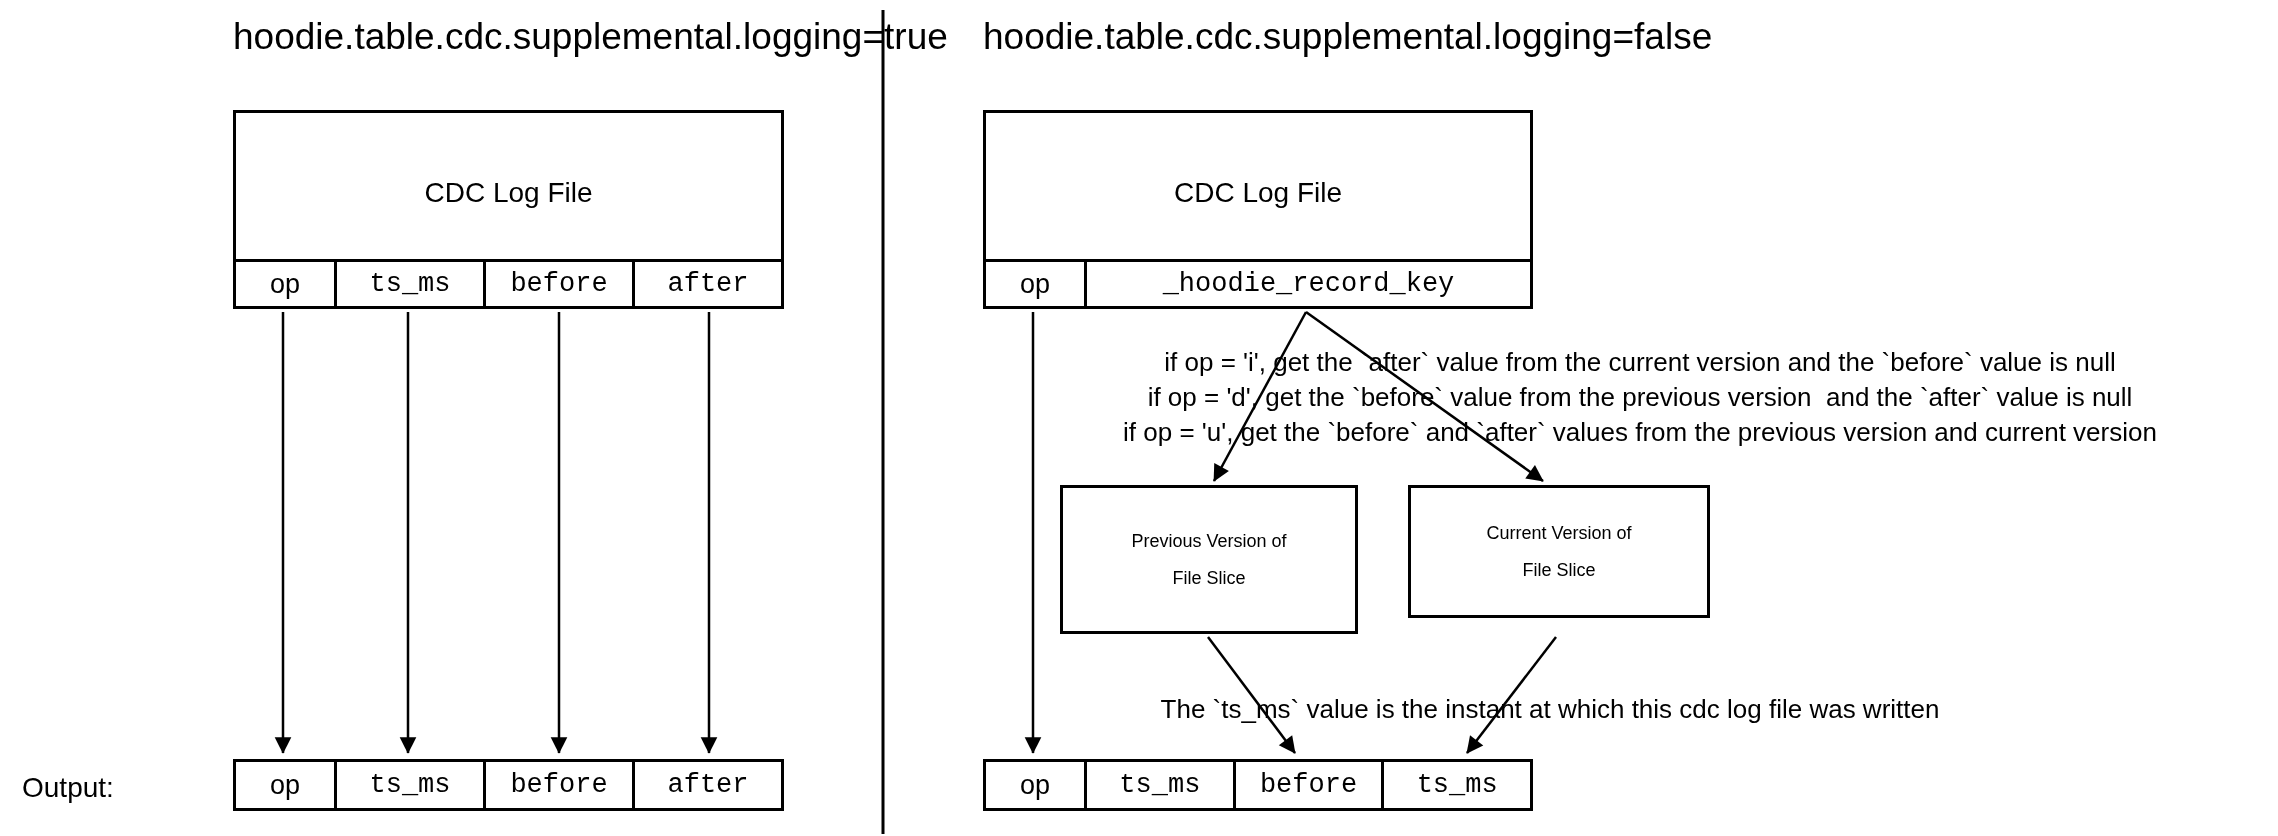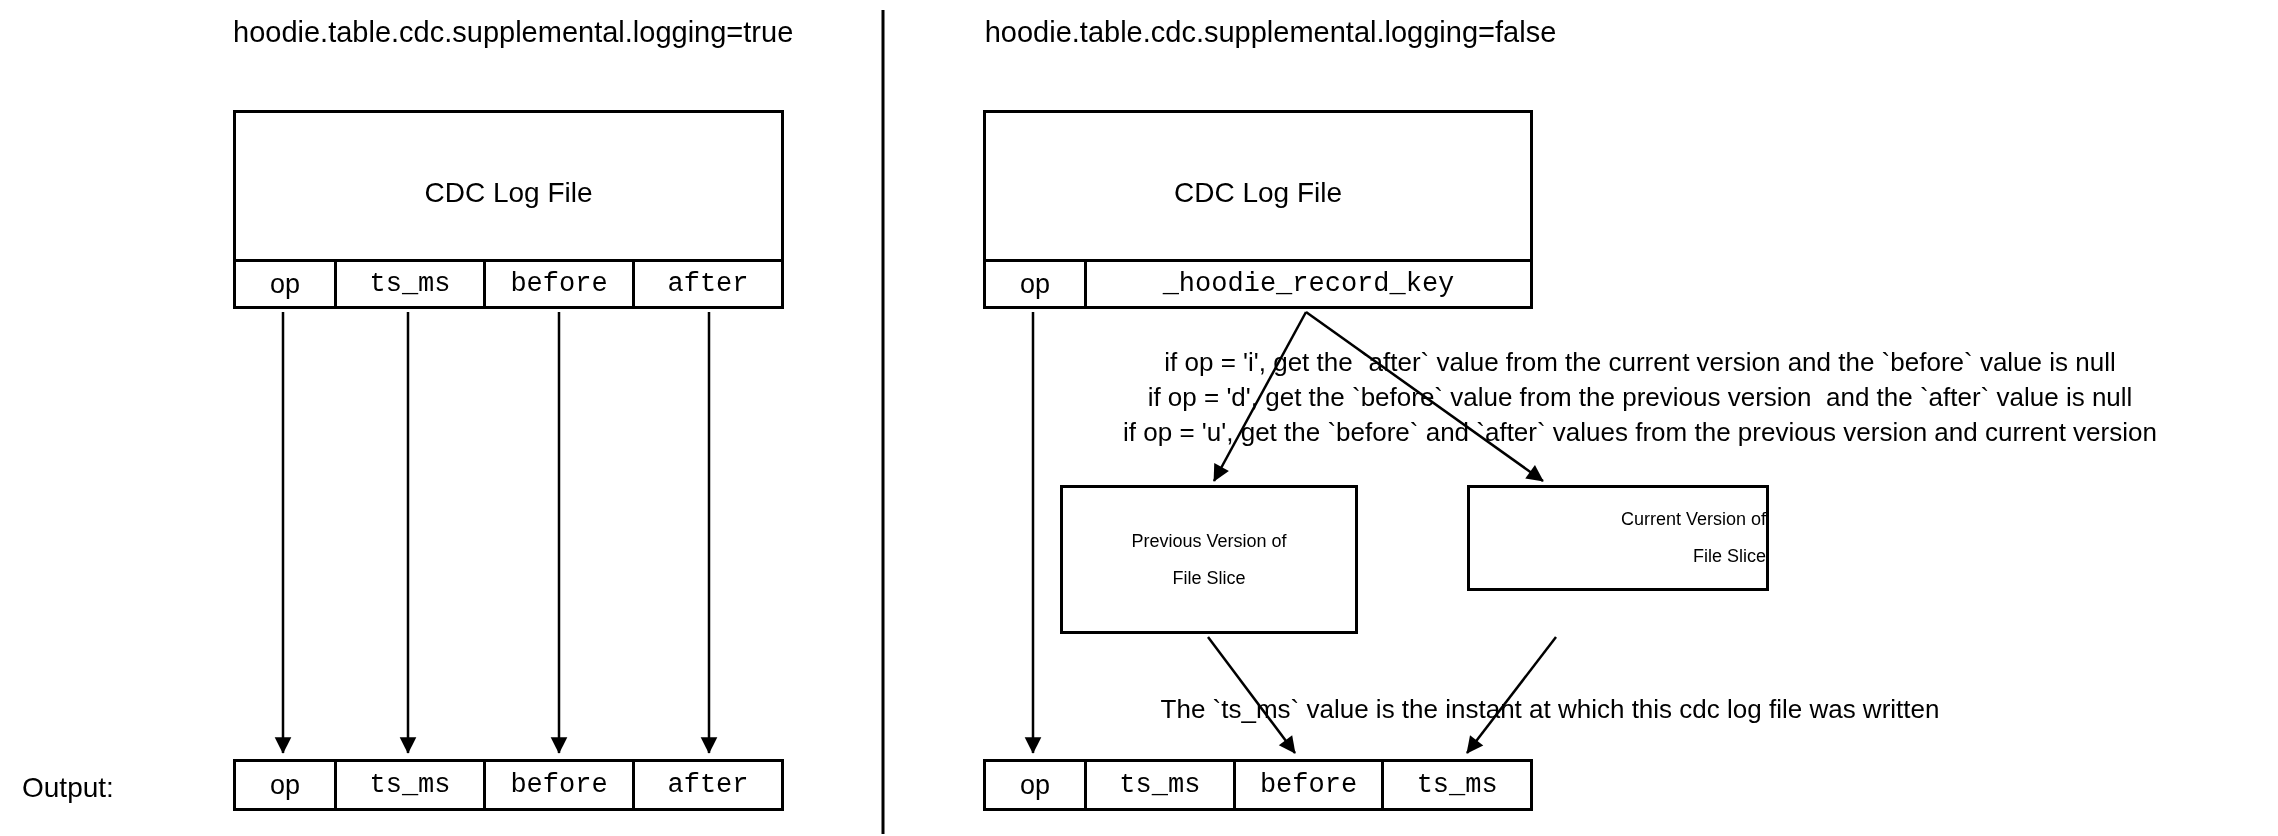--- a/index.html
+++ b/index.html
@@ -1,20 +1,20 @@
 <!DOCTYPE html>
 <html><head>
 <meta charset="utf-8">
 <style>
   html,body{margin:0;padding:0;background:#ffffff;}
   body{width:2278px;height:836px;font-family:"Liberation Sans",sans-serif;color:#000;}
   .diagram{position:relative;width:2278px;height:836px;background:#fff;overflow:hidden;}
   .abs{position:absolute;}
 
-  .title{font-size:29px;text-align:center;white-space:nowrap;}
+  .title{font-size:37px;text-align:center;white-space:nowrap;}
 
   .logfile{border:3px solid #000;box-sizing:border-box;background:#fff;display:flex;flex-direction:column;justify-content:flex-end;}
   .logfile-label{flex:1 1 auto;display:flex;align-items:center;justify-content:center;font-size:28px;padding-top:14px;}
   .hrow{flex:0 0 47px;display:flex;border-top:3px solid #000;box-sizing:border-box;}
 
   .cell{display:flex;align-items:center;justify-content:center;font-size:27px;box-sizing:border-box;white-space:pre;}
   .cell + .cell{border-left:3px solid #000;}
   .w-op{flex:0 0 98px;border-radius:11px;}
   .w-col{flex:1 1 0;font-family:Liberation Mono, monospace;}
 
@@ -93,21 +93,21 @@
     <div class="rule-line">if op = 'i', get the `after` value from the current version and the `before` value is null</div>
     <div class="rule-line">if op = 'd', get the `before` value from the previous version  and the `after` value is null</div>
     <div class="rule-line">if op = 'u', get the `before` and `after` values from the previous version and current version</div>
   </div>
 
   <div class="abs slice" style="left:1060px;top:485px;width:298px;height:149px;">
     <div>Previous Version of</div>
     <div>File Slice</div>
   </div>
 
-  <div class="abs slice" style="left:1467px;top:485px;width:302px;height:106px;align-items:flex-end;">
+  <div class="abs slice" style="left:1408px;top:485px;width:302px;height:133px;">
     <div>Current Version of</div>
     <div>File Slice</div>
   </div>
 
   <div class="abs note" style="left:1040px;top:694px;width:1020px;">The `ts_ms` value is the instant at which this cdc log file was written</div>
 
   <div class="abs outrow" style="left:983px;top:759px;width:550px;">
     <div class="cell w-op">op</div>
     <div class="cell w-col">ts_ms</div>
     <div class="cell w-col">before</div>

